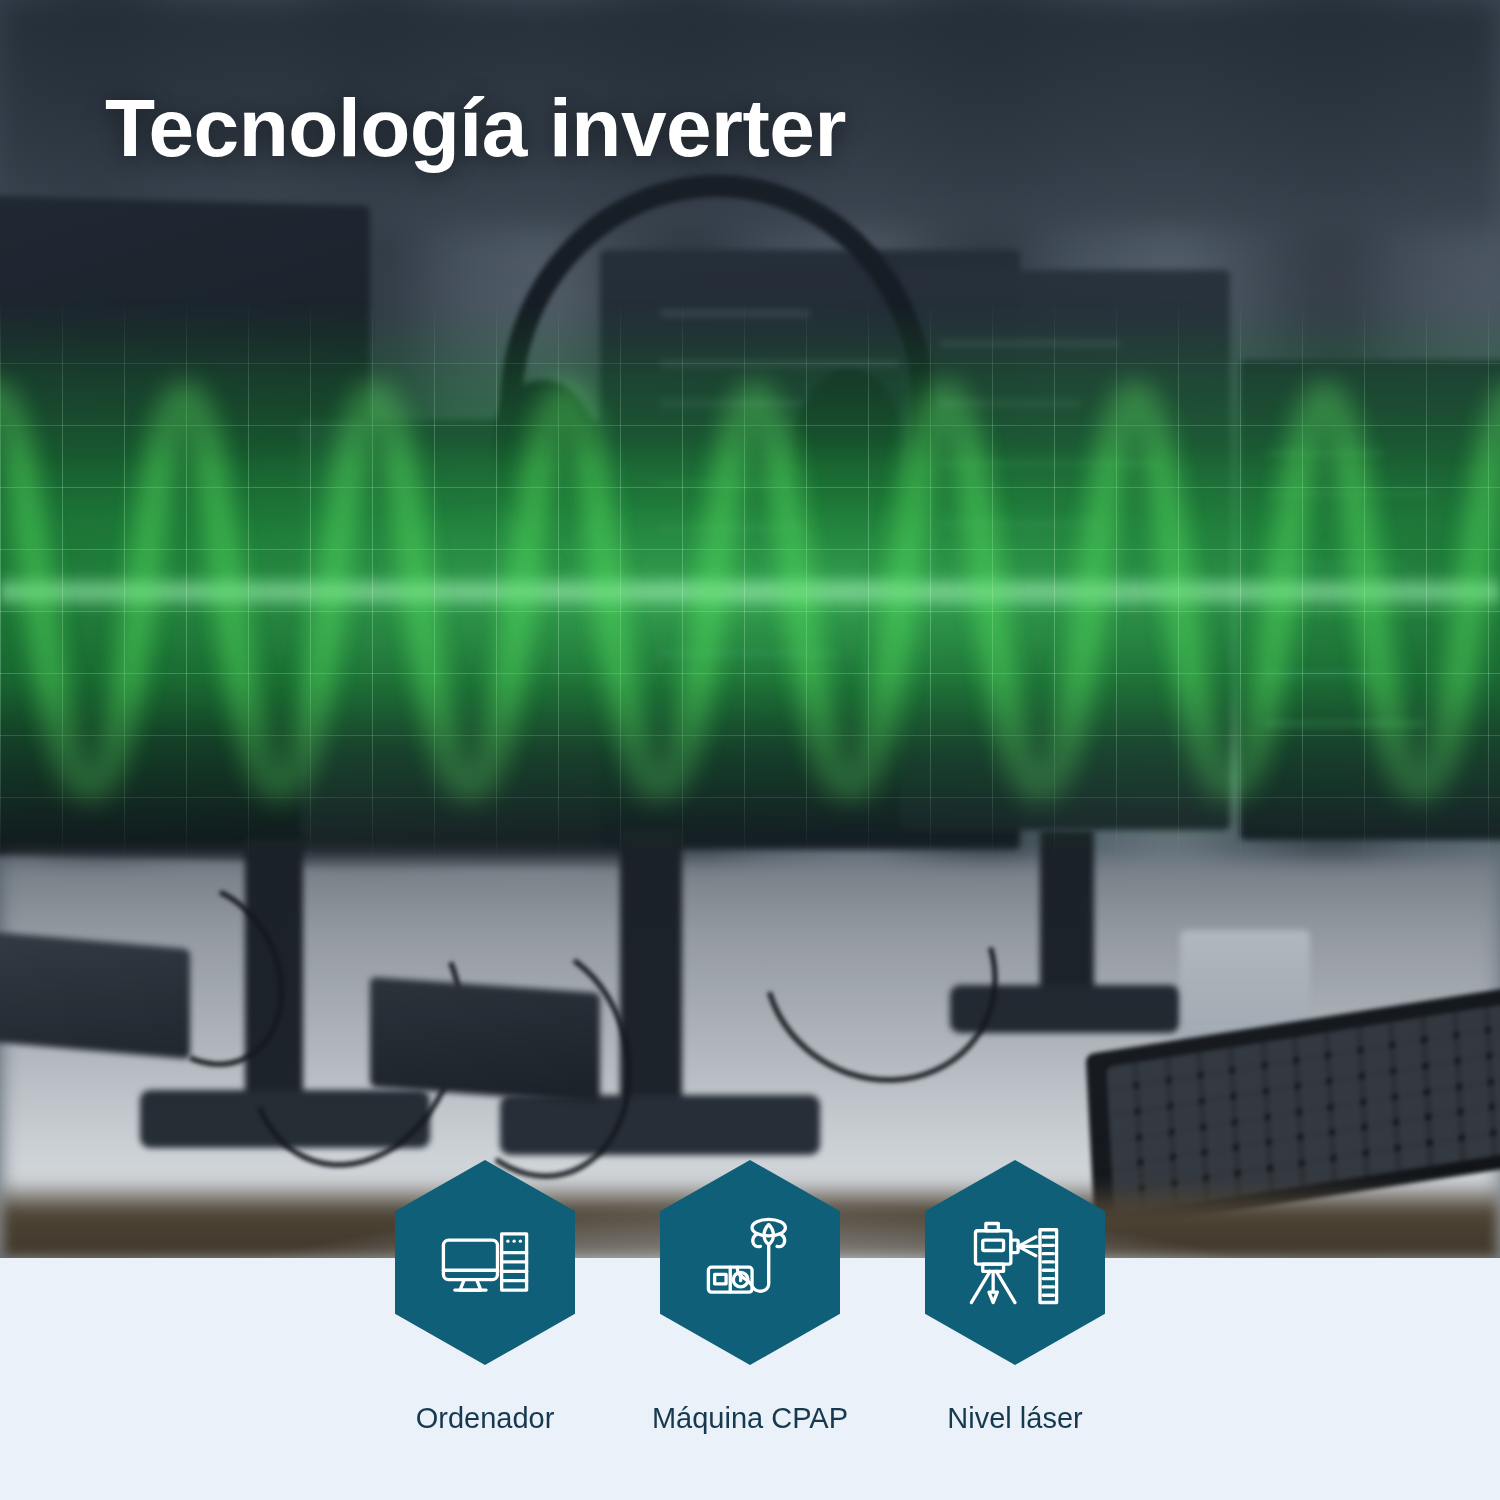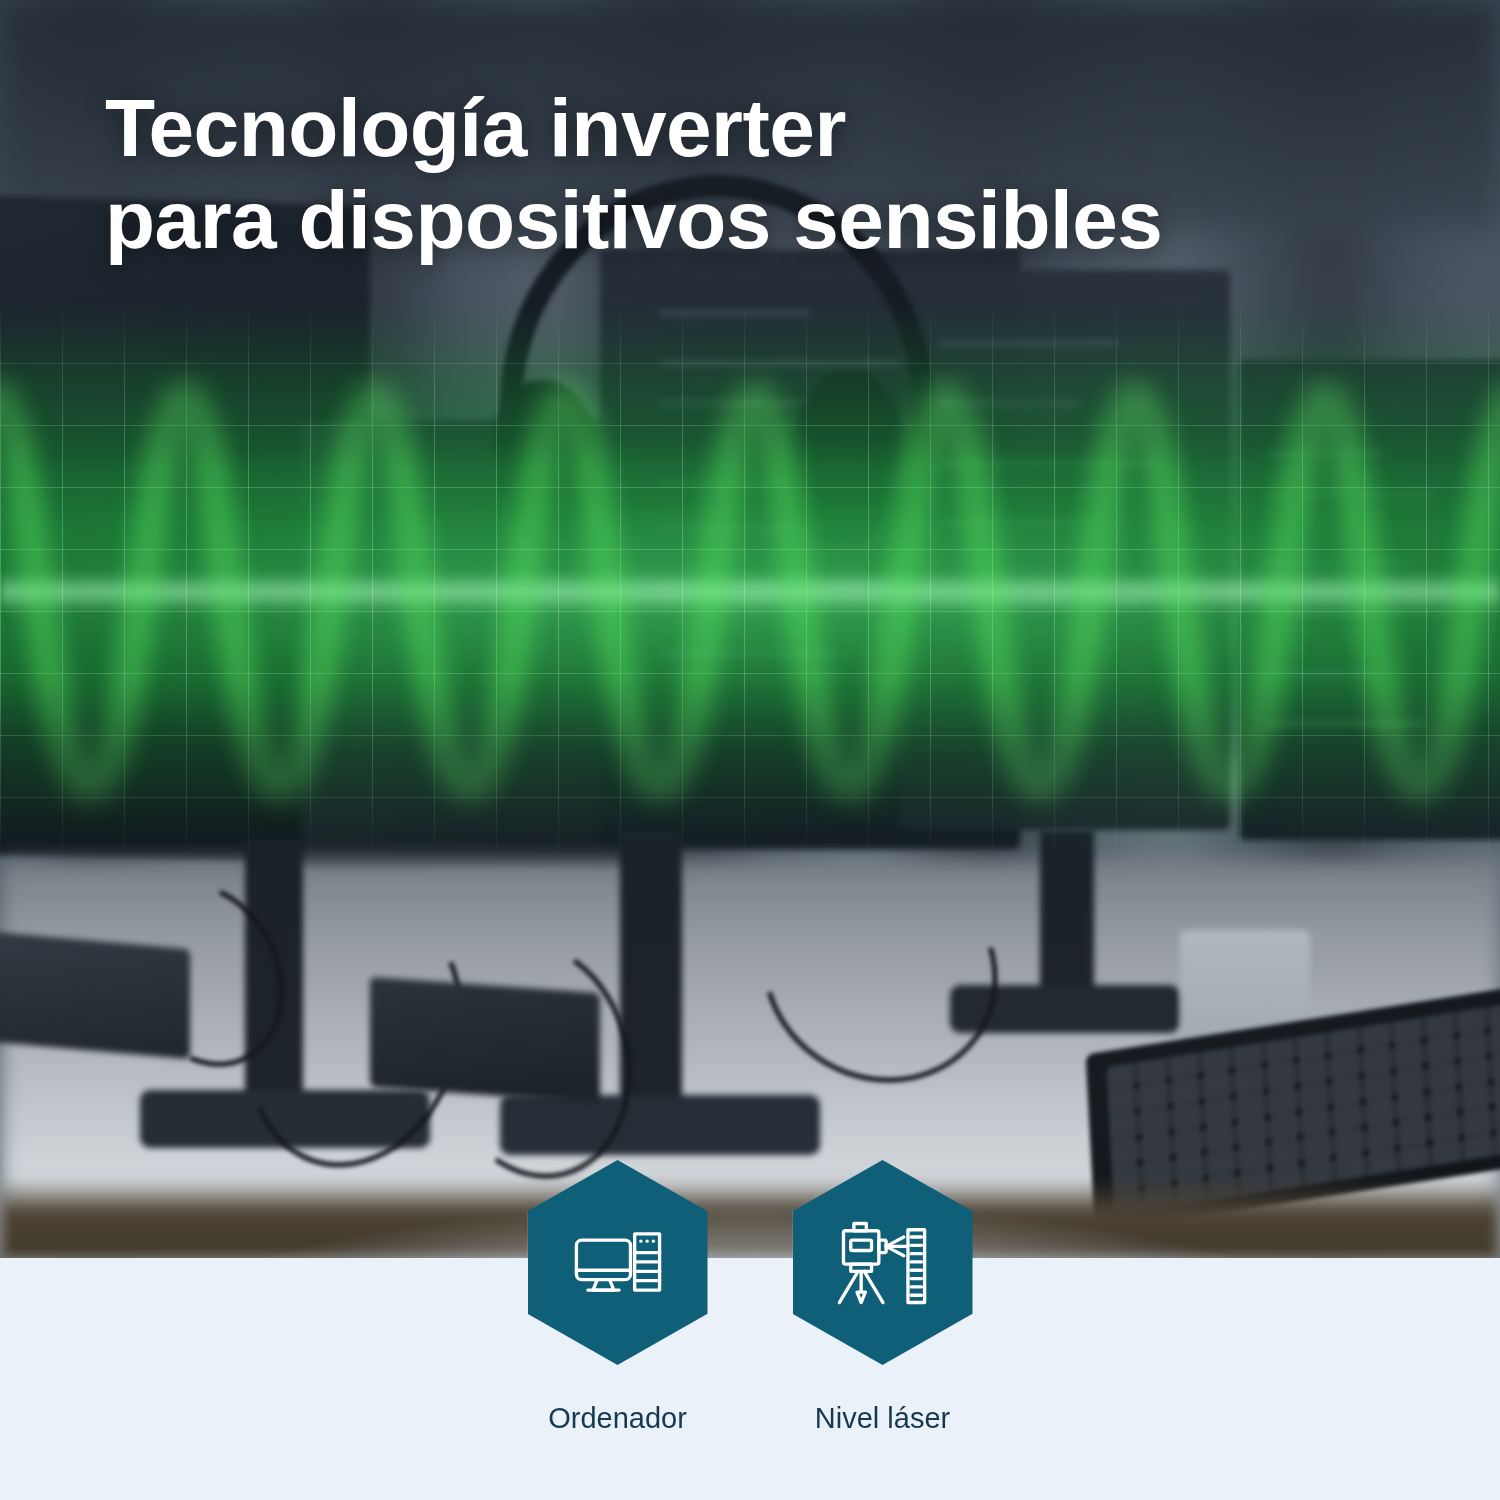--- a/index.html
+++ b/index.html
@@ -305,21 +305,20 @@
                C 1362,92 1372,492 1420,492
                C 1468,492 1478,92 1515,92
                C 1552,92 1562,492 1610,492" fill="none" stroke="#5bee63" stroke-width="17" opacity=".35" filter="url(#glowBig)"></path>
       <use href="#sinepath" fill="none" stroke="#7dfa82" stroke-width="9" opacity=".7" filter="url(#glowMid)"></use>
       <use href="#sinepath" fill="none" stroke="#b6ffb4" stroke-width="3.2"></use>
     </svg>
   </div>
 
   <div class="title">
     <span class="l1">Tecnología inverter</span>
-    <span class="l2">para dispositivos sensibles</span>
   </div>
 
   <div class="bottom-panel"></div>
   <div class="panel-glow" style="position:absolute;left:0;top:1190px;"></div>
 
   <div class="hex-row">
 
     <div class="hex-item">
       <div class="hex">
         <svg viewBox="0 0 100 100" fill="none" stroke="#ffffff" stroke-width="3.2" stroke-linecap="round" stroke-linejoin="round">
@@ -335,20 +334,37 @@
           <line x1="66" y1="49" x2="90" y2="49"></line>
           <line x1="66" y1="58" x2="90" y2="58"></line>
           <line x1="66" y1="67" x2="90" y2="67"></line>
         </svg>
       </div>
       <div class="hex-label">Ordenador</div>
     </div>
 
 
 
+    <div class="hex-item">
+      <div class="hex">
+        <svg viewBox="0 0 100 100" fill="none" stroke="#ffffff" stroke-width="3.2" stroke-linecap="round" stroke-linejoin="round">
+          <ellipse cx="68" cy="16" rx="16" ry="8"></ellipse>
+          <path d="M57 22 C50 26 52 36 60 34"></path>
+          <path d="M79 22 C86 26 84 36 76 34"></path>
+          <path d="M68 13 C62 19 62 28 68 32 C74 28 74 19 68 13 Z"></path>
+          <path d="M68 32 L68 70 C68 78 56 80 52 72 C48 64 38 64 38 57 L38 54"></path>
+          <rect x="10" y="54" width="42" height="24" rx="3"></rect>
+          <line x1="31" y1="54" x2="31" y2="78"></line>
+          <rect x="16" y="61" width="11" height="9"></rect>
+          <circle cx="41" cy="66" r="7"></circle>
+          <path d="M41 61 L41 67"></path>
+        </svg>
+      </div>
+      <div class="hex-label">Máquina CPAP</div>
+    </div>
 
     <div class="hex-item">
       <div class="hex">
         <svg viewBox="0 0 100 100" fill="none" stroke="#ffffff" stroke-width="3.2" stroke-linecap="round" stroke-linejoin="round">
           <rect x="22" y="12" width="12" height="7"></rect>
           <rect x="12" y="19" width="34" height="32" rx="2"></rect>
           <rect x="19" y="28" width="20" height="10" rx="1.5"></rect>
           <rect x="46" y="28" width="7" height="12" rx="1.5"></rect>
           <line x1="53" y1="34" x2="70" y2="25"></line>
           <line x1="53" y1="34" x2="72" y2="34"></line>

